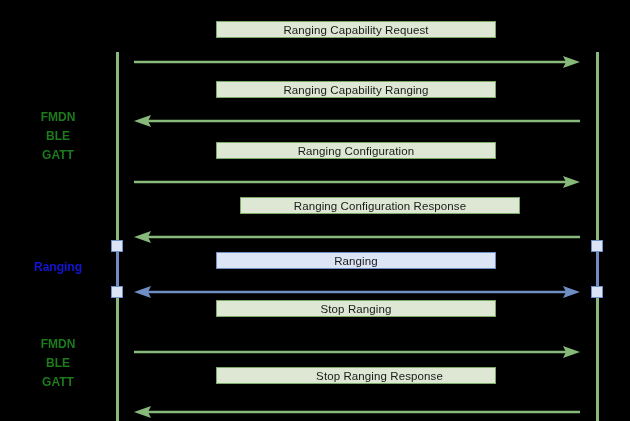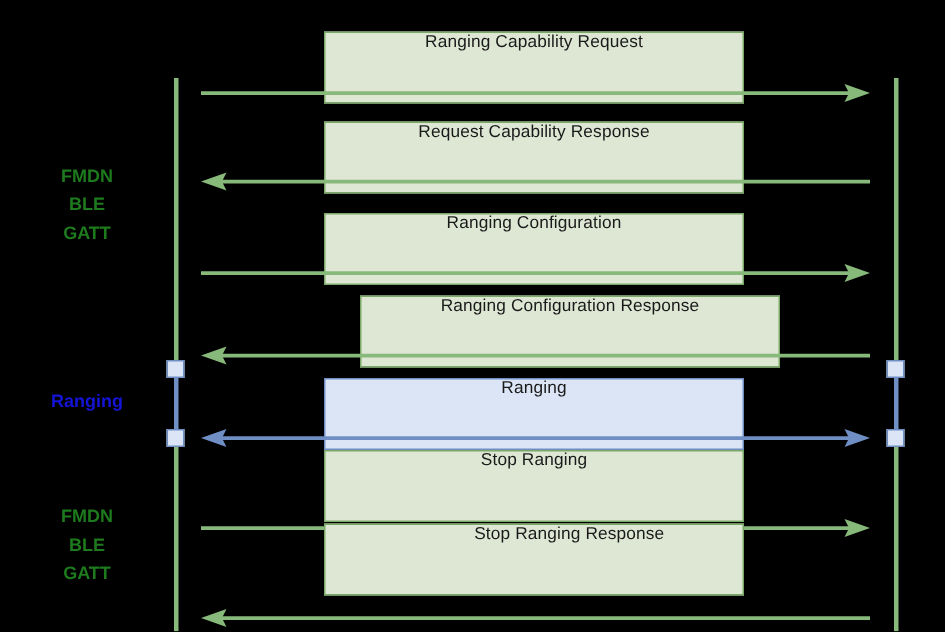--- a/index.html
+++ b/index.html
@@ -28,24 +28,24 @@
   .lifeline.blue-seg {
     background: #6f8fc4;
     width: 3px;
   }
 
   
   .msgbox {
     position: absolute;
     left: 216px;
     width: 280px;
-    height: 48px;
+    height: 17px;
     box-sizing: border-box;
     display: flex;
-    align-items: flex-start;
+    align-items: center;
     justify-content: center;
     font-size: 11.5px;
     color: #1a1a1a;
     letter-spacing: 0.1px;
     white-space: nowrap;
   }
   .msgbox.green {
     background: #dee7d4;
     border: 1px solid #7aa866;
   }
@@ -119,21 +119,21 @@
     <span>Ranging Capability Request</span>
   </div>
   <div class="arrow" style="left:134px; top:55px; width:446px;">
     <svg width="446" height="14" viewBox="0 0 446 14">
       <line x1="0" y1="7" x2="436" y2="7" stroke="#87b97a" stroke-width="2.5"></line>
       <polygon points="446,7 429,1 432,7 429,13" fill="#87b97a"></polygon>
     </svg>
   </div>
 
   <div class="msgbox green" style="top:81px;">
-    <span>Request Capability Response</span>
+    <span>Ranging Capability Ranging</span>
   </div>
   <div class="arrow" style="left:134px; top:114px; width:446px;">
     <svg width="446" height="14" viewBox="0 0 446 14">
       <line x1="10" y1="7" x2="446" y2="7" stroke="#87b97a" stroke-width="2.5"></line>
       <polygon points="0,7 17,1 14,7 17,13" fill="#87b97a"></polygon>
     </svg>
   </div>
 
   <div class="msgbox green" style="top:142px;">
     <span>Ranging Configuration</span>
@@ -169,21 +169,21 @@
   <div class="msgbox green" style="top:300px;">
     <span>Stop Ranging</span>
   </div>
   <div class="arrow" style="left:134px; top:345px; width:446px;">
     <svg width="446" height="14" viewBox="0 0 446 14">
       <line x1="0" y1="7" x2="436" y2="7" stroke="#87b97a" stroke-width="2.5"></line>
       <polygon points="446,7 429,1 432,7 429,13" fill="#87b97a"></polygon>
     </svg>
   </div>
 
-  <div class="msgbox green" style="top:349px;padding-left:47px;">
+  <div class="msgbox green" style="top:367px;padding-left:47px;">
     <span>Stop Ranging Response</span>
   </div>
   <div class="arrow" style="left:134px; top:405px; width:446px;">
     <svg width="446" height="14" viewBox="0 0 446 14">
       <line x1="10" y1="7" x2="446" y2="7" stroke="#87b97a" stroke-width="2.5"></line>
       <polygon points="0,7 17,1 14,7 17,13" fill="#87b97a"></polygon>
     </svg>
   </div>
 
   <div class="activation" style="left:111px; top:240px;"></div>

